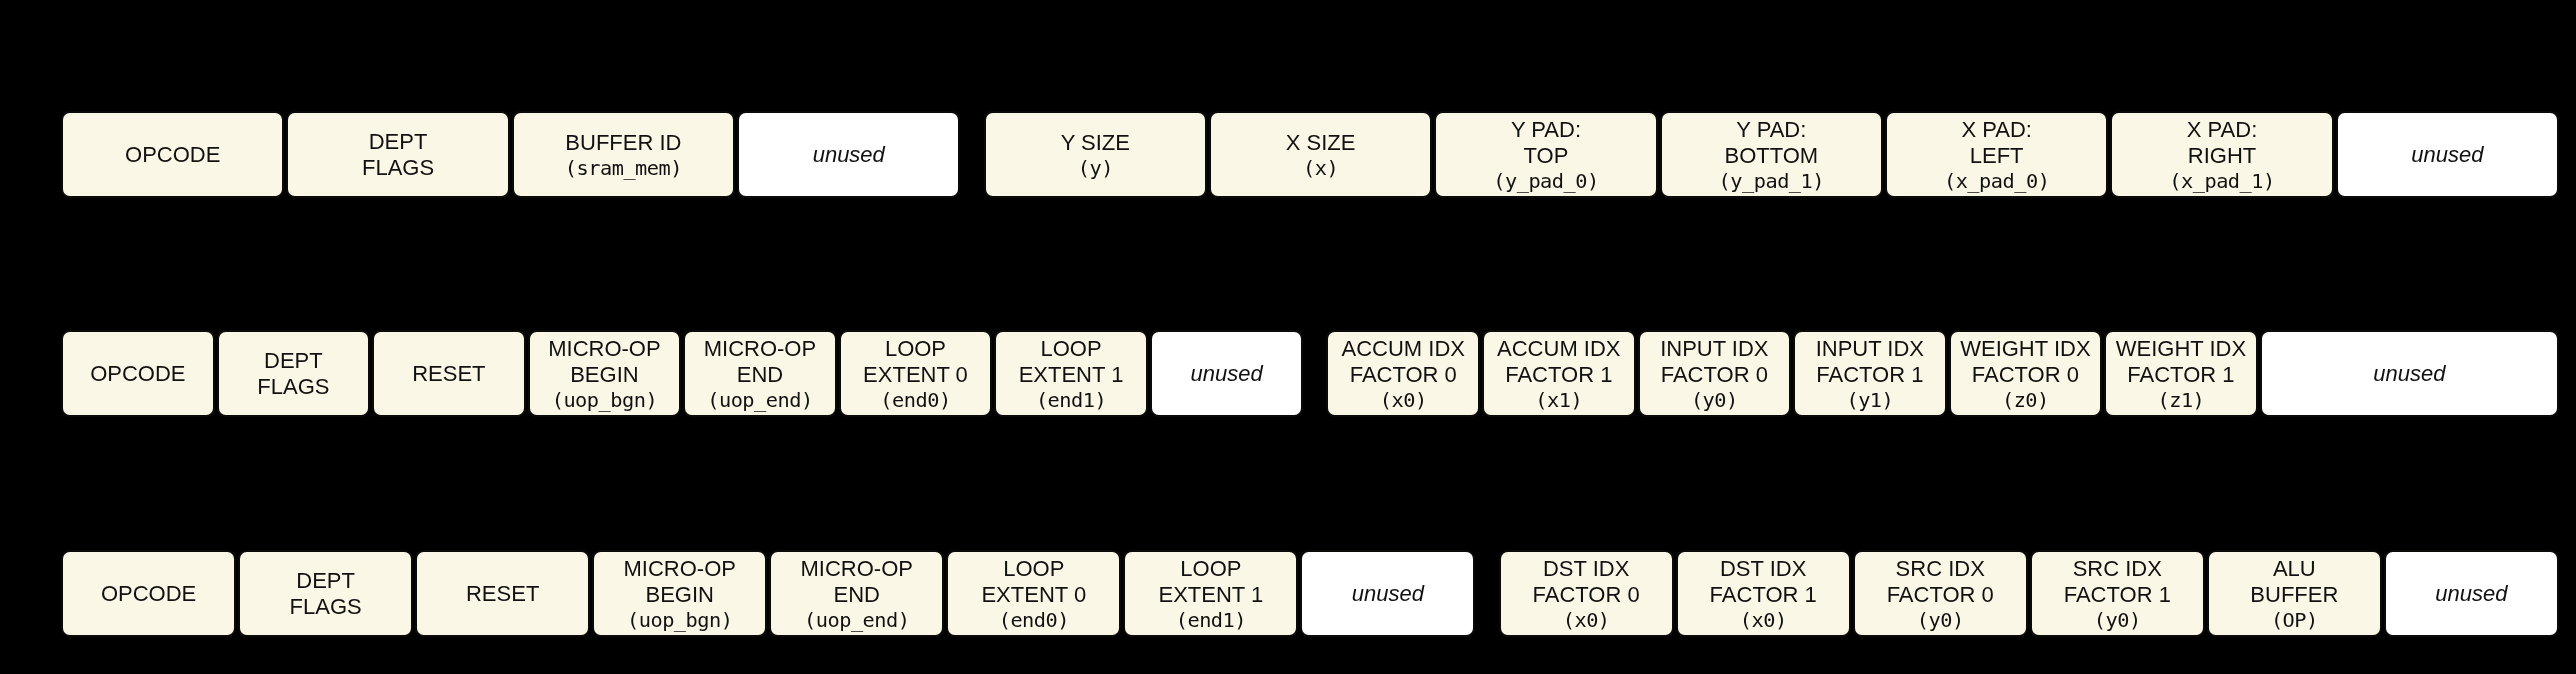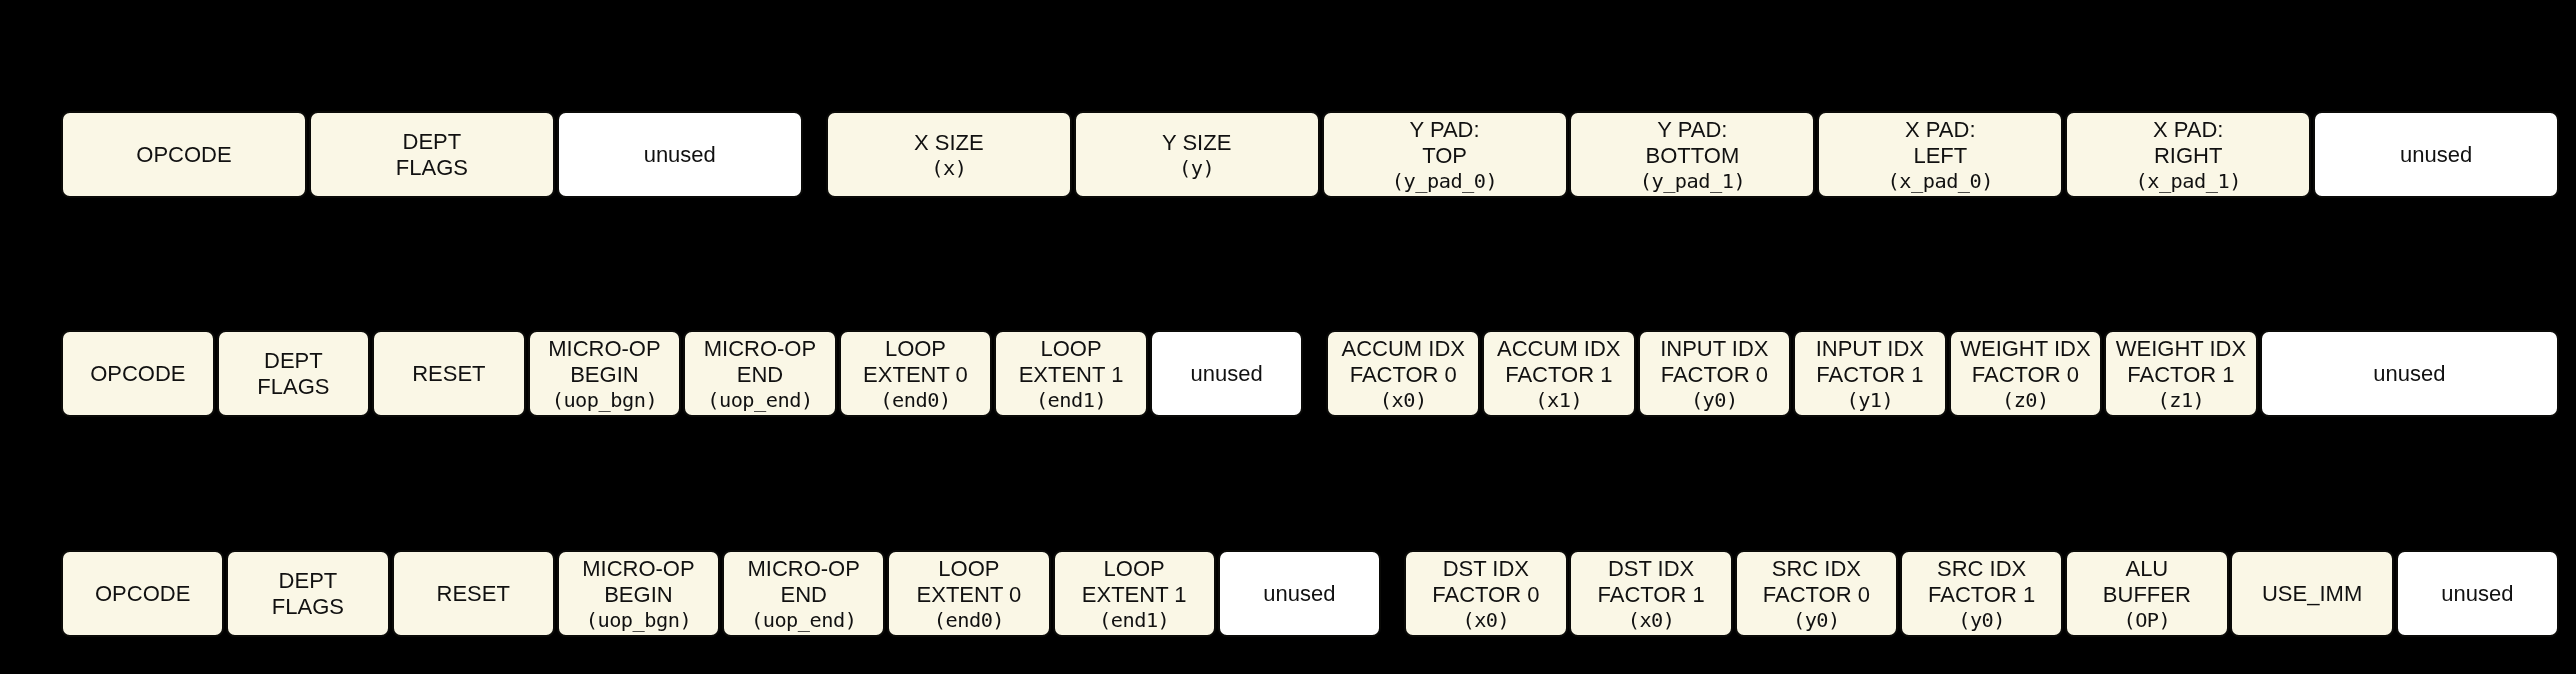--- a/index.html
+++ b/index.html
@@ -42,21 +42,21 @@
     border: 2.9px solid var(--border-color);
     border-radius: 8.7px;
     display: flex;
     flex-direction: column;
     align-items: center;
     justify-content: center;
     text-align: center;
     padding: 1px 1.9px;
   }
   .box.w2 { flex: 2 1 0; }
-  .box.unused { background: var(--unused-fill); }
+  .box.unused { background: var(--unused-fill); font-style: italic; }
   .spacer {
     flex: 0 0 19.3px;
     width: 19.3px;
   }
   .lbl {
     font-family: "Liberation Sans", sans-serif;
     font-size: 22px;
     line-height: 26px;
     color: var(--text-color);
     white-space: pre-line;
@@ -75,31 +75,35 @@
 
 <div class="canvas">
   <div class="row r1">
       <div class="box">
         <div class="lbl">OPCODE</div>
       </div>
       <div class="box">
         <div class="lbl">DEPT
 FLAGS</div>
       </div>
+      <div class="box">
+        <div class="lbl">BUFFER ID</div>
+        <div class="code">(sram_mem)</div>
+      </div>
       <div class="box unused">
         <div class="lbl">unused</div>
       </div>
       <div class="spacer"></div>
+      <div class="box">
+        <div class="lbl">Y SIZE</div>
+        <div class="code">(y)</div>
+      </div>
       <div class="box">
         <div class="lbl">X SIZE</div>
         <div class="code">(x)</div>
-      </div>
-      <div class="box">
-        <div class="lbl">Y SIZE</div>
-        <div class="code">(y)</div>
       </div>
       <div class="box">
         <div class="lbl">Y PAD:
 TOP</div>
         <div class="code">(y_pad_0)</div>
       </div>
       <div class="box">
         <div class="lbl">Y PAD:
 BOTTOM</div>
         <div class="code">(y_pad_1)</div>
@@ -239,22 +243,19 @@
       </div>
       <div class="box">
         <div class="lbl">SRC IDX
 FACTOR 1</div>
         <div class="code">(y0)</div>
       </div>
       <div class="box">
         <div class="lbl">ALU
 BUFFER</div>
         <div class="code">(OP)</div>
-      </div>
-      <div class="box">
-        <div class="lbl">USE_IMM</div>
       </div>
       <div class="box unused">
         <div class="lbl">unused</div>
       </div>
     </div>
 </div>
 
 
 </body></html>

